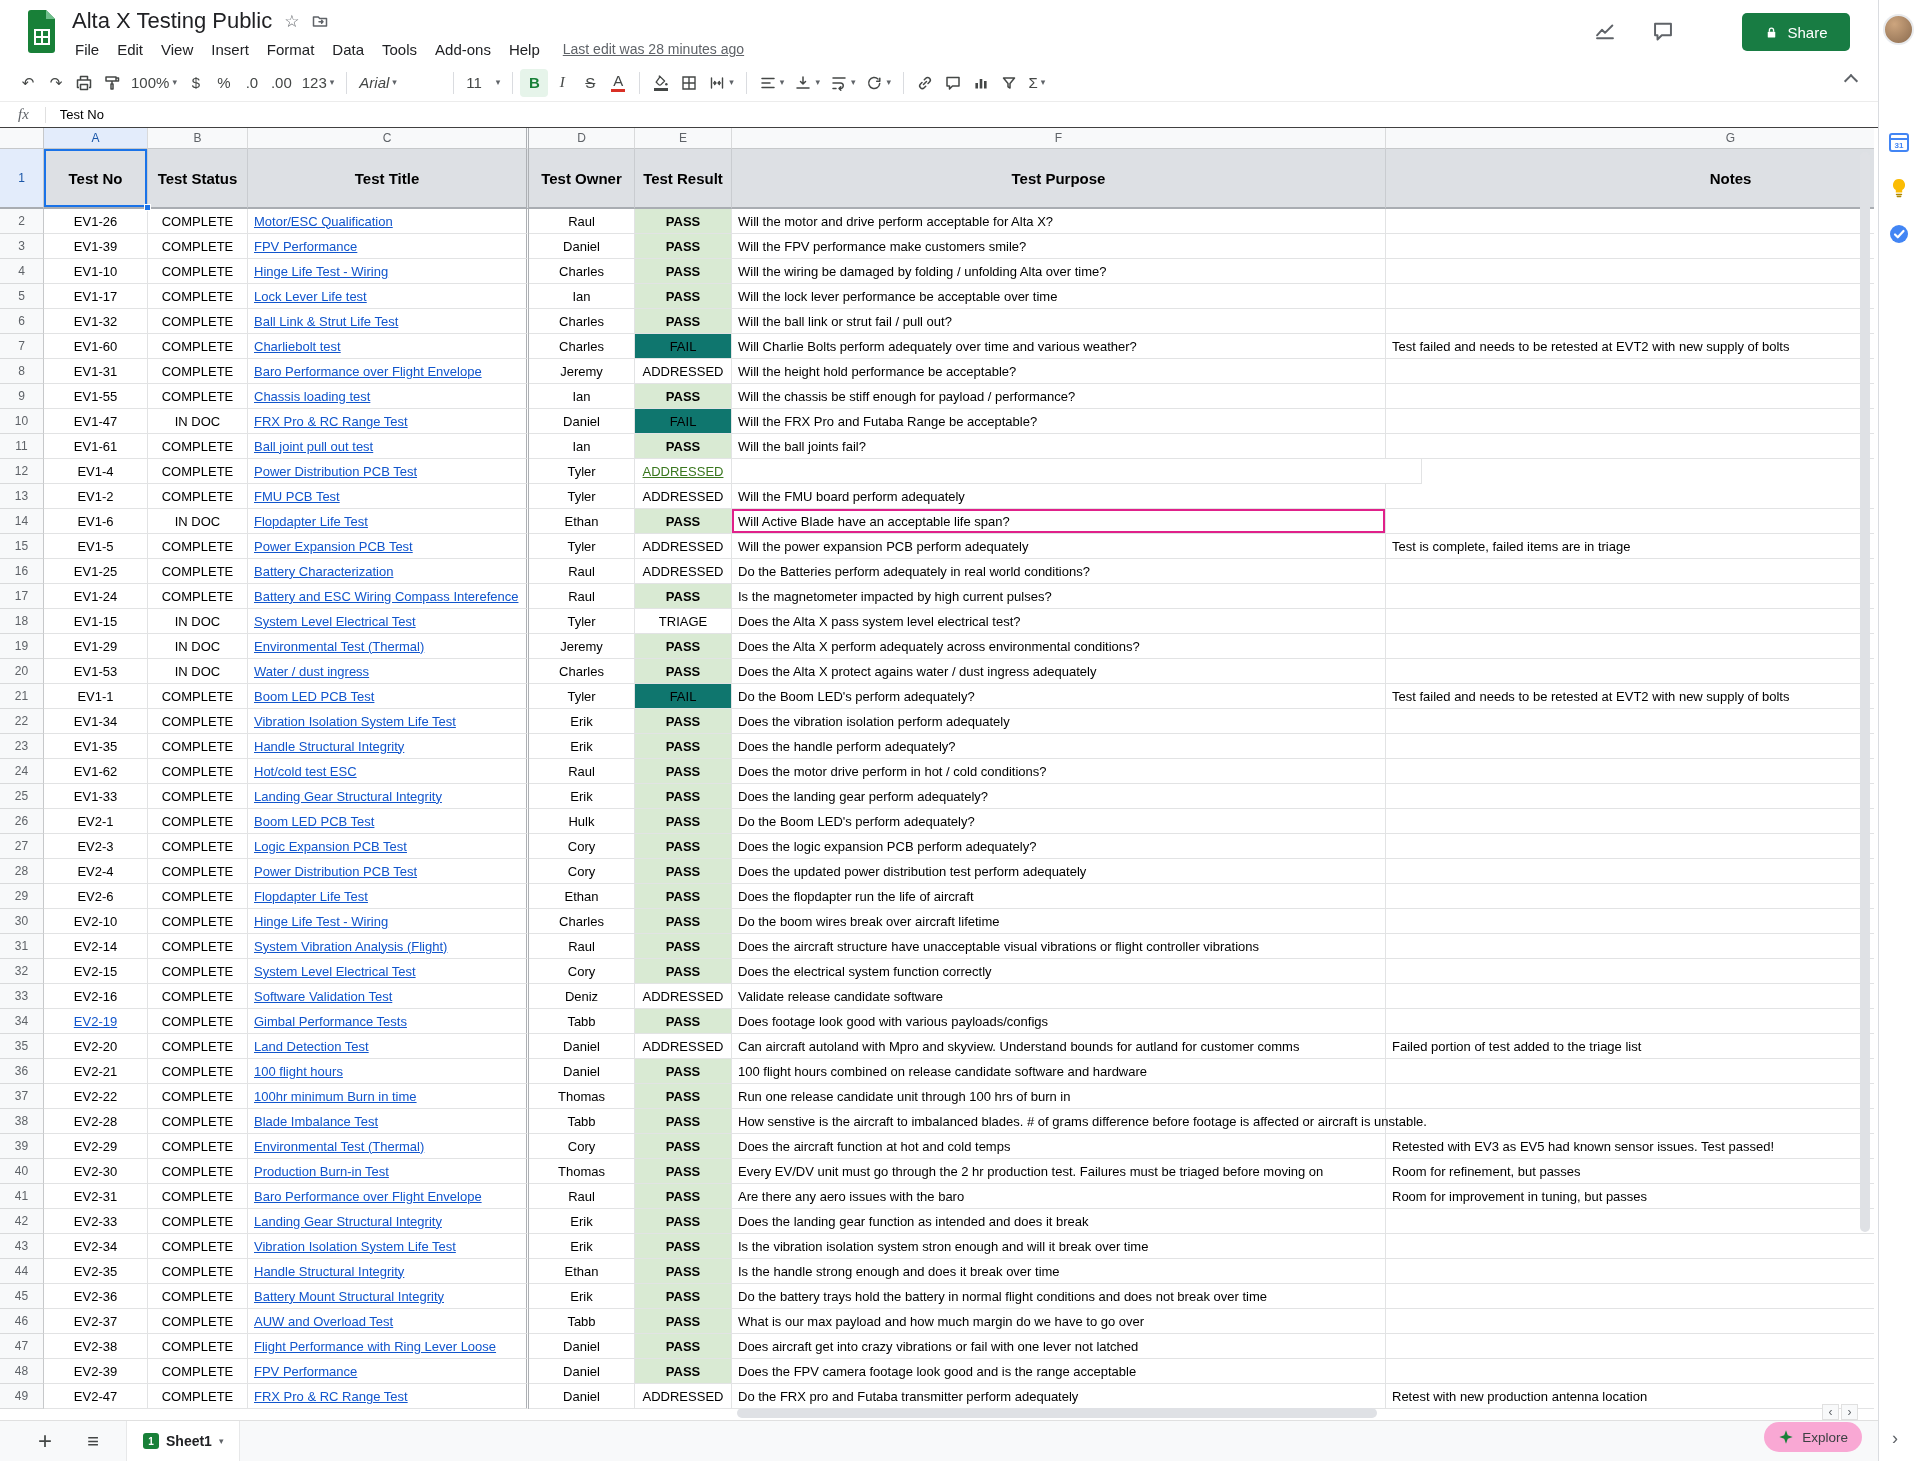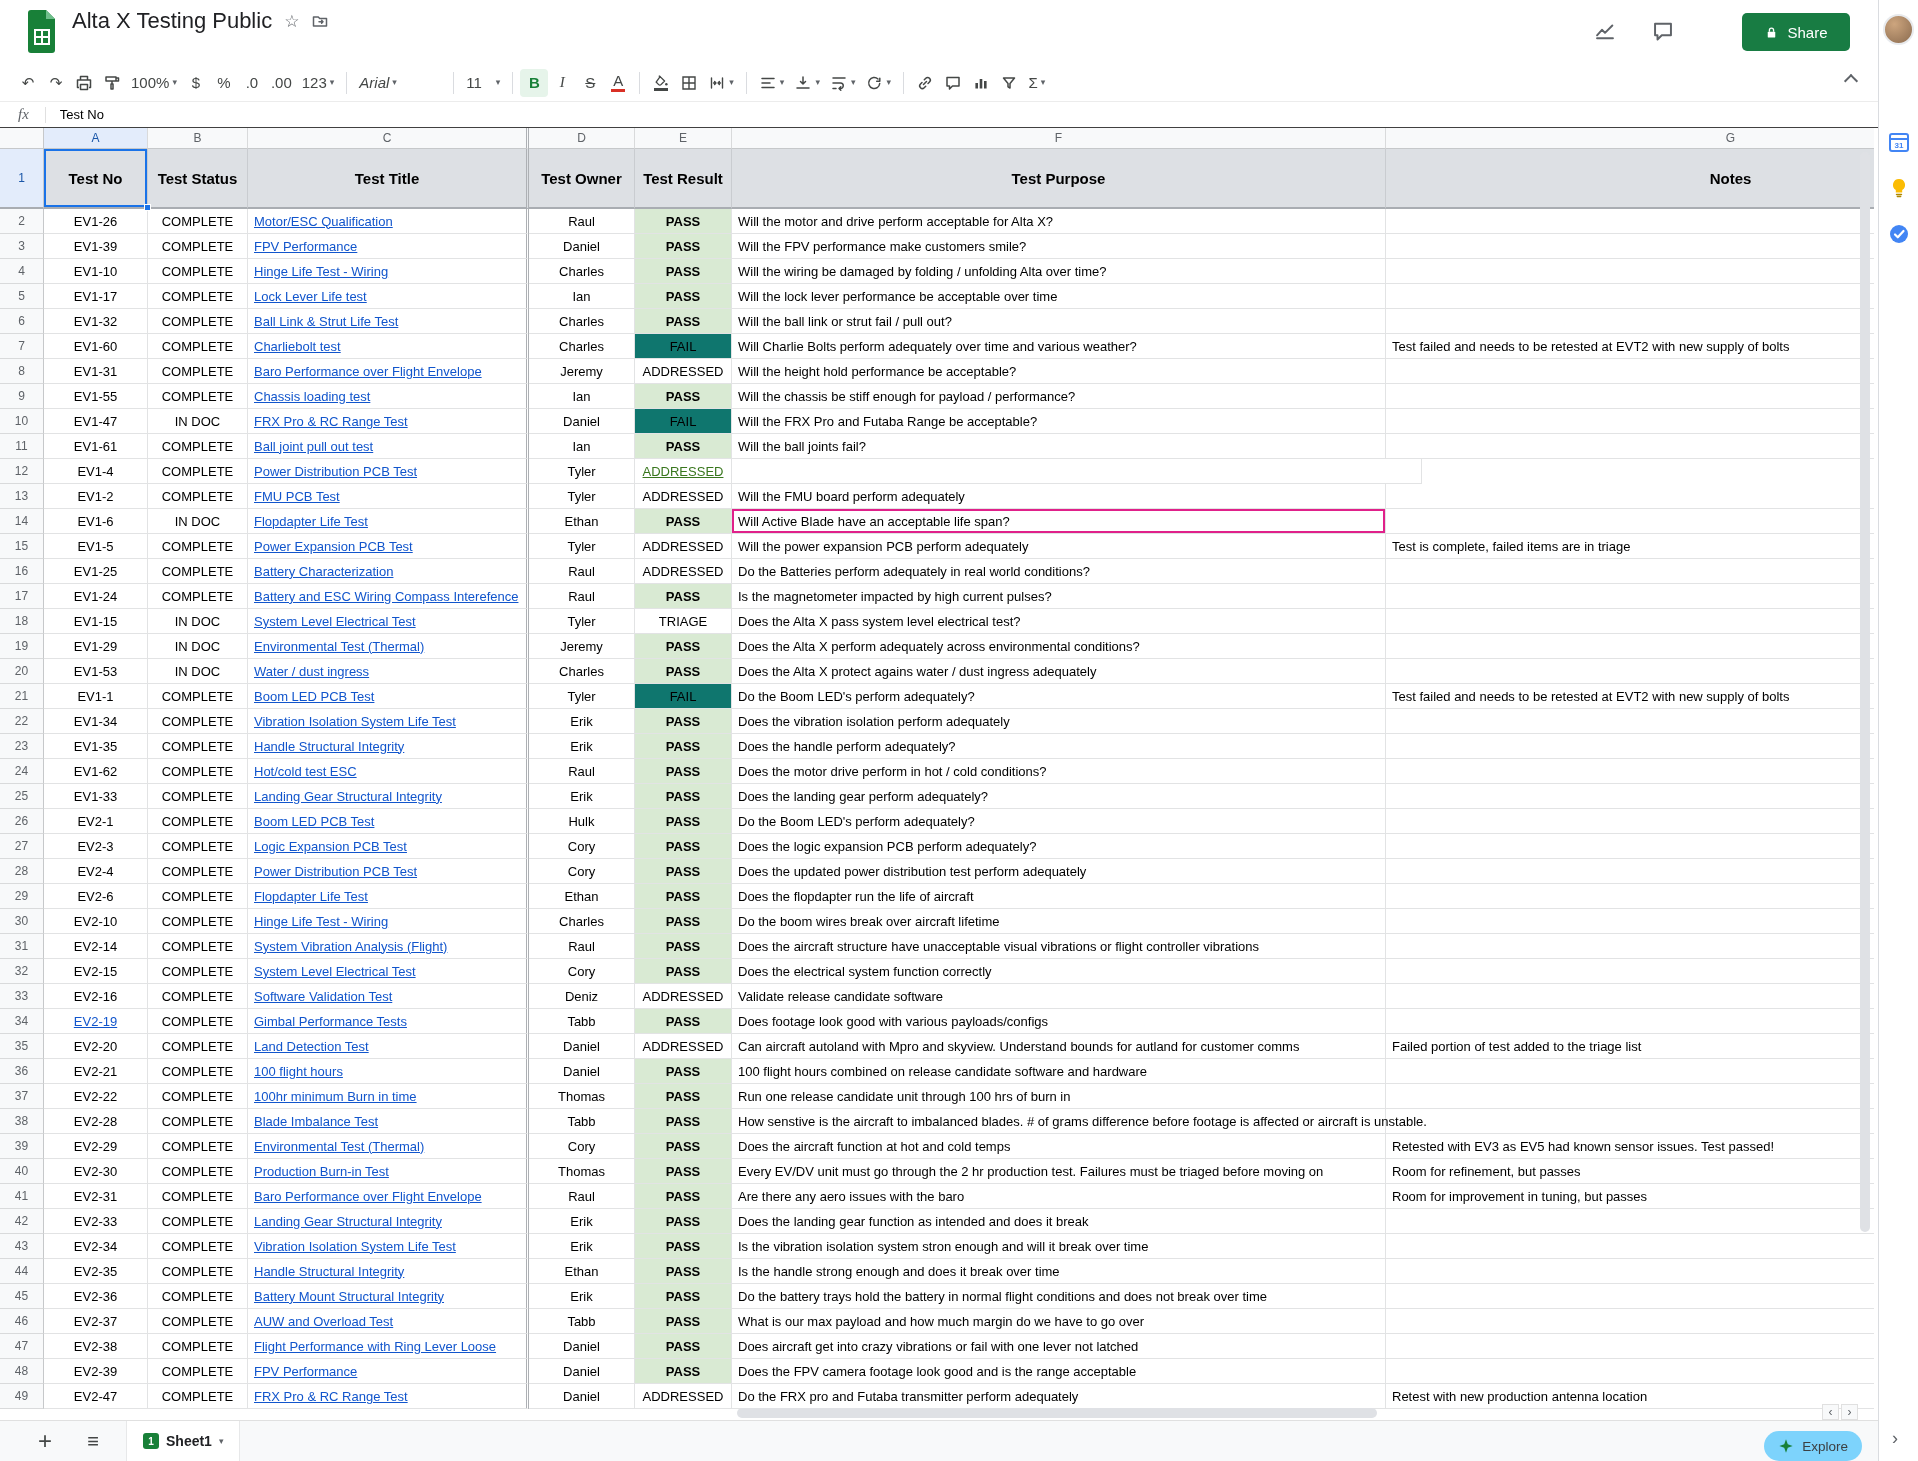--- a/index.html
+++ b/index.html
@@ -84,21 +84,21 @@
   
   .bottombar{position:absolute;left:0;top:1420px;width:1878px;height:41px;background:#f8f9fa;border-top:1px solid #e0e0e0;
     display:flex;align-items:center;padding-left:30px;gap:18px;}
   .addsheet{font-size:24px;color:#444746;cursor:pointer;line-height:1;width:30px;text-align:center;}
   .allsheets{font-size:20px;color:#444746;cursor:pointer;width:30px;text-align:center;}
   .sheettab{display:flex;align-items:center;gap:7px;background:#fff;height:41px;padding:0 16px;
     border-left:1px solid #e7e8e9;border-right:1px solid #e7e8e9;cursor:pointer;}
   .tabbadge{width:16px;height:16px;background:#188038;color:#fff;font-size:10px;font-weight:bold;border-radius:3px;
     display:flex;align-items:center;justify-content:center;}
   .tabname{font-size:14px;font-weight:bold;color:#202124;}
-  .explore{position:absolute;right:16px;top:10px;height:30px;background:#7dd3fc;border-radius:15px;display:flex;
+  .explore{position:absolute;right:16px;top:1px;height:30px;background:#f9a8d4;border-radius:15px;display:flex;
     align-items:center;gap:8px;padding:0 14px;cursor:pointer;}
   .explore span{font-size:13.5px;color:#3c4043;}
 
   
   .strip{position:absolute;right:0;top:0;width:40px;height:1461px;background:#fff;border-left:1px solid #dadce0;}
   .avatar{position:absolute;left:4px;top:14px;width:31px;height:31px;border-radius:50%;
     background:radial-gradient(circle at 35% 30%,#cda57e,#8a6b4f);border:2px solid #e8eaed;cursor:pointer;}
   .stripicons{position:absolute;left:0;top:130px;width:40px;display:flex;flex-direction:column;align-items:center;gap:22px;}
   .sicon{width:24px;height:24px;display:flex;align-items:center;justify-content:center;cursor:pointer;}
   .expand-chev{position:absolute;left:13px;bottom:12px;font-size:18px;color:#5f6368;cursor:pointer;}
@@ -119,20 +119,32 @@
     <div class="titlerow">
       <span class="doctitle">Alta X Testing Public</span>
       <span class="tstar">☆</span>
       <span style="display:flex;">
         <svg width="18" height="18" viewBox="0 0 18 18" fill="none" stroke="#5f6368" stroke-width="1.5" stroke-linecap="round" stroke-linejoin="round">
           <path d="M2.5 5h4.8l1.4 1.5H15.5v7.5h-13z"></path>
             <path d="M8 9.7h4m0 0L10.6 8.3M12 9.7l-1.4 1.4"></path>
         </svg>
       </span>
     </div>
+    <div class="menurow">
+        <div class="menu-item">File</div>
+        <div class="menu-item">Edit</div>
+        <div class="menu-item">View</div>
+        <div class="menu-item">Insert</div>
+        <div class="menu-item">Format</div>
+        <div class="menu-item">Data</div>
+        <div class="menu-item">Tools</div>
+        <div class="menu-item">Add-ons</div>
+        <div class="menu-item">Help</div>
+        <div class="last-edit">Last edit was 28 minutes ago</div>
+      </div>
     <div class="topicons">
       <span class="topicon">
         <svg width="22" height="22" viewBox="0 0 18 18" fill="none" stroke="#5f6368" stroke-width="1.6" stroke-linecap="round" stroke-linejoin="round">
           <path d="M2.5 15h13M2.5 12.5L6.5 8l2.5 2.5L15 4.5"></path>
         </svg>
       </span>
       <span class="topicon">
         <svg width="22" height="22" viewBox="0 0 18 18" fill="none" stroke="#5f6368" stroke-width="1.6" stroke-linejoin="round">
           <path d="M2.5 3h13v9.5H8L4.5 16v-3.5h-2z"></path>
         </svg>

